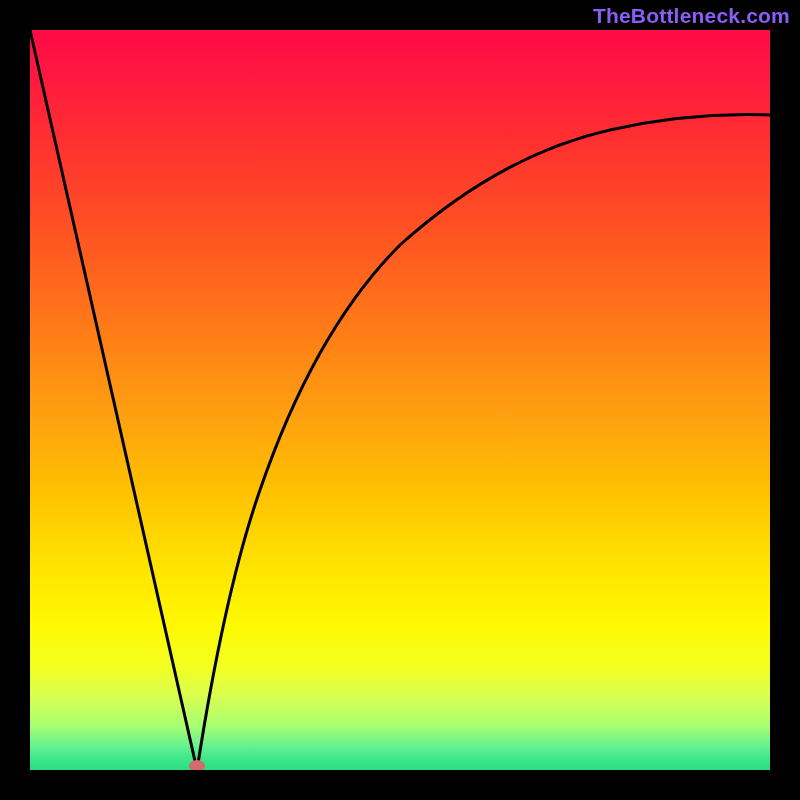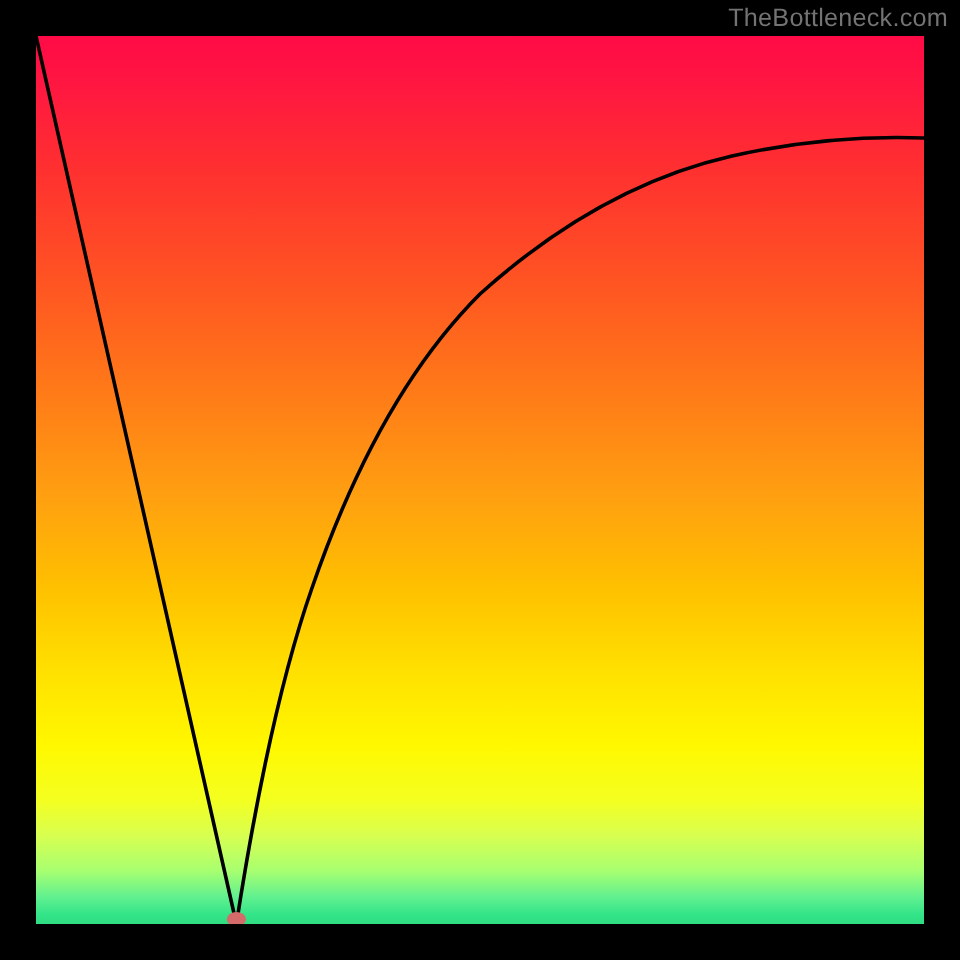--- a/index.html
+++ b/index.html
@@ -48,25 +48,26 @@
     position: absolute;
     left: 0;
     top: 0;
     width: 740px;
     height: 740px;
   }
   .watermark {
     position: absolute;
     top: 4px;
     right: 10px;
-    color: #737373;
+    color: #8b5cf6;
     font-size: 21px;
     letter-spacing: 0.2px;
     font-family: Arial, sans-serif;
     user-select: none;
+    font-weight: bold;
   }
 </style>
 </head>
 <body>
 
 <div class="frame">
 
   <div class="plot-area">
     <svg viewBox="0 0 740 740" preserveAspectRatio="none">
 

